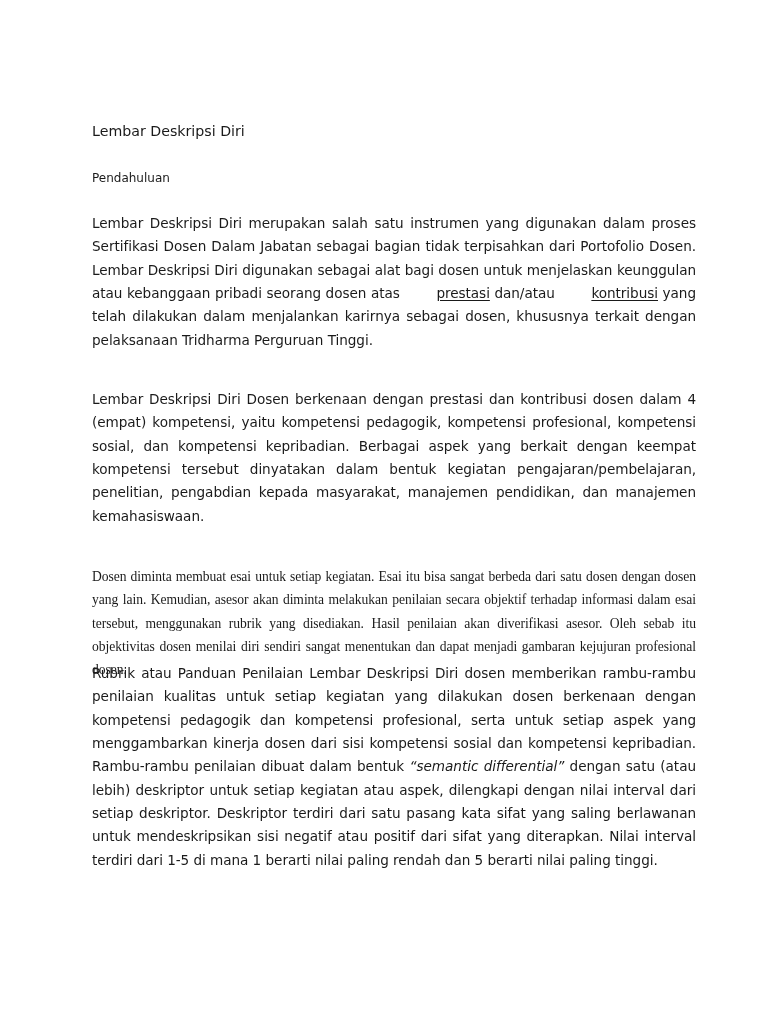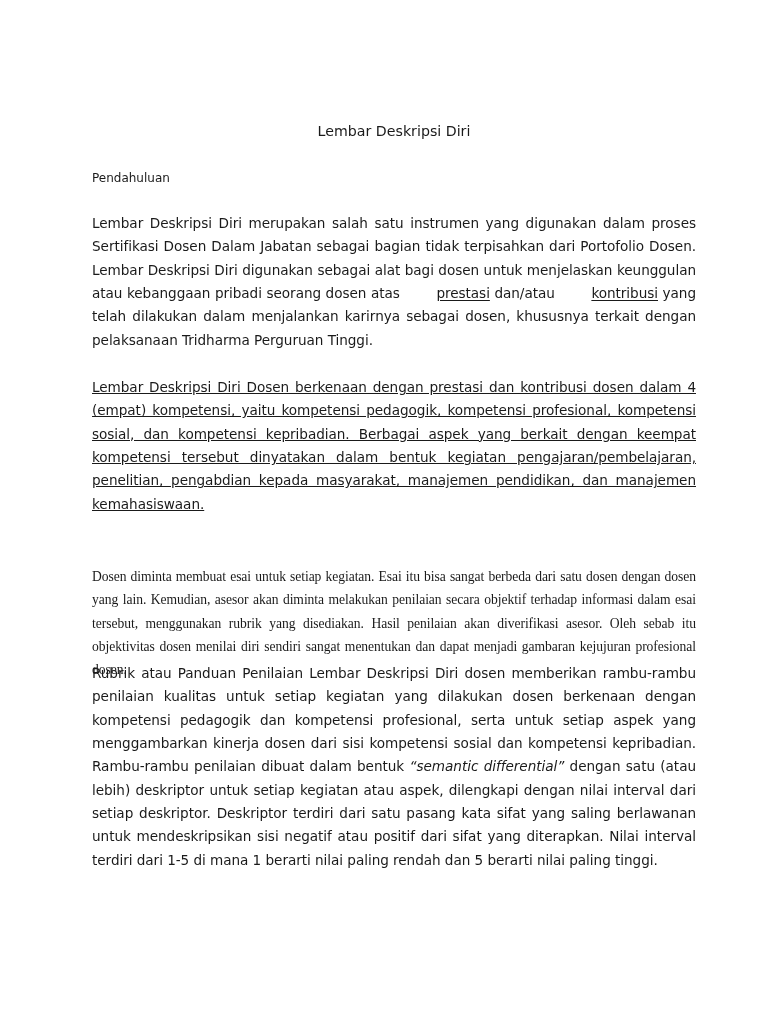--- a/index.html
+++ b/index.html
@@ -19,21 +19,21 @@
       position: absolute;
       left: 92px;
       top: 0;
       width: 604px;
     }
     .doc-title {
       position: absolute;
       top: 121px;
       left: 0;
       width: 604px;
-      text-align: center;
+      text-align: left;
       font-size: 14.2px;
       line-height: 20px;
       margin: 0;
       font-weight: normal;
     }
     .section-heading {
       position: absolute;
       top: 168px;
       left: 0;
       font-size: 12px;
@@ -46,21 +46,21 @@
       left: 0;
       width: 604px;
       margin: 0;
       font-size: 13.6px;
       line-height: 23.35px;
       text-align: justify;
       text-align-last: left;
       letter-spacing: -0.05px;
     }
     .p1 { top: 212px; }
-    .p2 { top: 376px; text-decoration: underline; }
+    .p2 { top: 388px; }
     .p3 { top: 565px; font-family: Liberation Serif, serif; }
     .p4 { top: 662px; }
     .u { text-decoration: underline; text-underline-offset: 2px; padding-left: 32px; }
     .i { font-style: italic; }
   </style>
 </head>
 <body>
 
 <div class="page">
   <h1 class="doc-title">Lembar Deskripsi Diri</h1>

